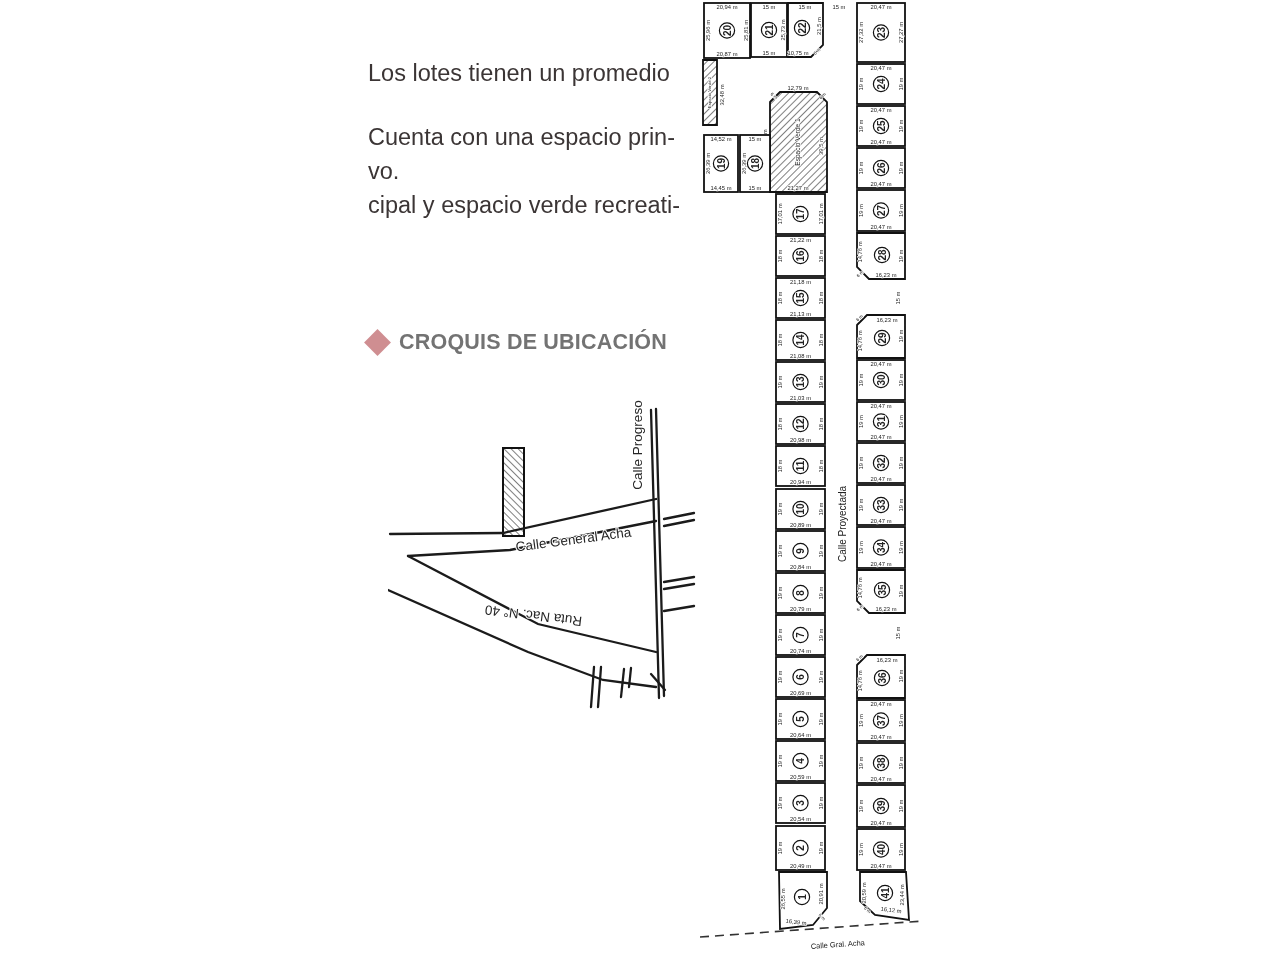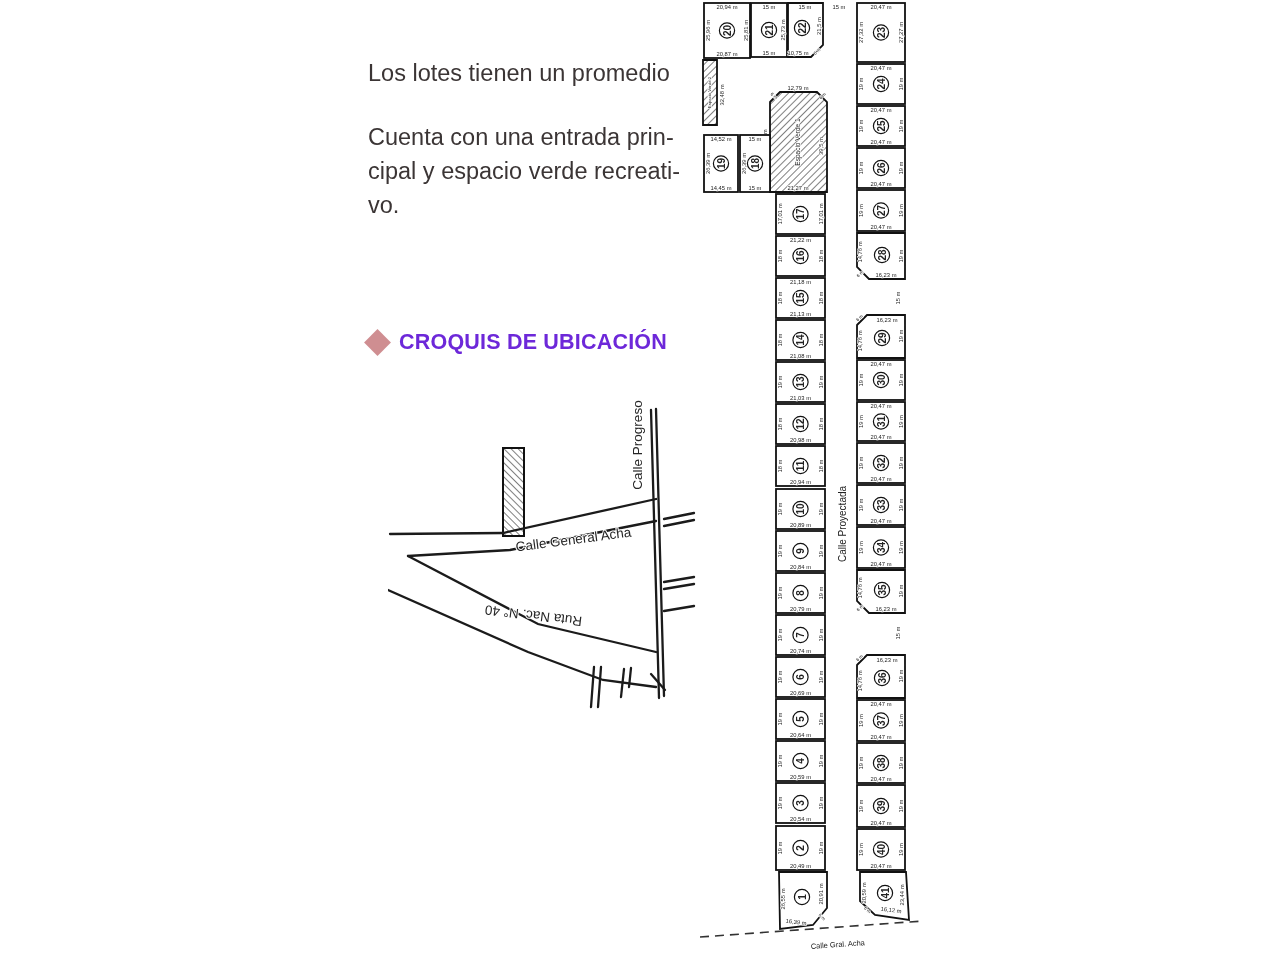--- a/index.html
+++ b/index.html
@@ -3,35 +3,35 @@
 <meta charset="utf-8">
 <style>
   html,body{margin:0;padding:0;}
   body{width:1280px;height:960px;position:relative;background:#ffffff;overflow:hidden;
        font-family:"Liberation Sans",sans-serif;}
   .intro{position:absolute;left:368px;top:12px;width:330px;font-size:23.5px;
          line-height:34px;color:#3b3535;margin-top:44px;}
   .intro .gap{height:30px;}
   .heading{position:absolute;left:368px;top:330px;display:flex;align-items:center;gap:12px;}
   .diamond{width:19px;height:19px;transform:rotate(45deg);background:#cf8e91;flex:0 0 auto;}
-  .heading-text{font-size:21.5px;font-weight:bold;color:#6d28d9;letter-spacing:.2px;}
+  .heading-text{font-size:21.5px;font-weight:bold;color:#737373;letter-spacing:.2px;}
   #map-svg{position:absolute;left:388px;top:383px;}
   #plan-svg{position:absolute;left:690px;top:0px;}
   svg text{font-family:"Liberation Sans",sans-serif;paint-order:stroke;stroke:#ffffff;stroke-width:1.3px;}
   svg text.big{stroke-width:2px;}
 </style>
 </head>
 <body>
 
 <div class="intro">
   <div>Los lotes tienen un promedio</div>
   <div class="gap"></div>
-  <div>Cuenta con una entrada prin-</div>
+  <div>Cuenta con una espacio prin-</div>
+  <div>vo.</div>
   <div>cipal y espacio verde recreati-</div>
-  <div>vo.</div>
 </div>
 
 <div class="heading">
   <span class="diamond" id="diamond" style="background: rgb(207, 142, 145);"></span>
   <span class="heading-text">CROQUIS DE UBICACIÓN</span>
 </div>
 
 <svg id="map-svg" width="312" height="340" viewBox="0 0 312 340">
     <defs>
       <pattern id="hatch2" width="5" height="5" patternUnits="userSpaceOnUse" patternTransform="rotate(-45)">

